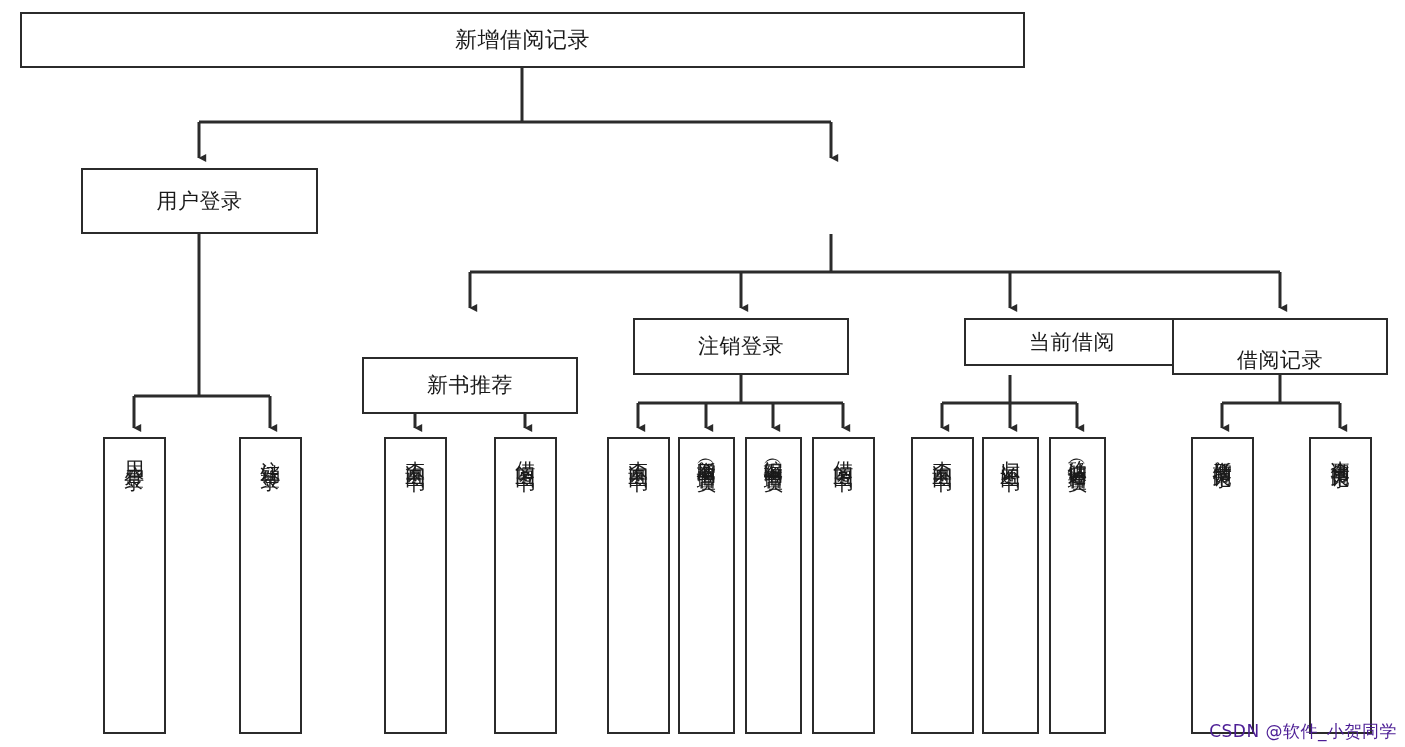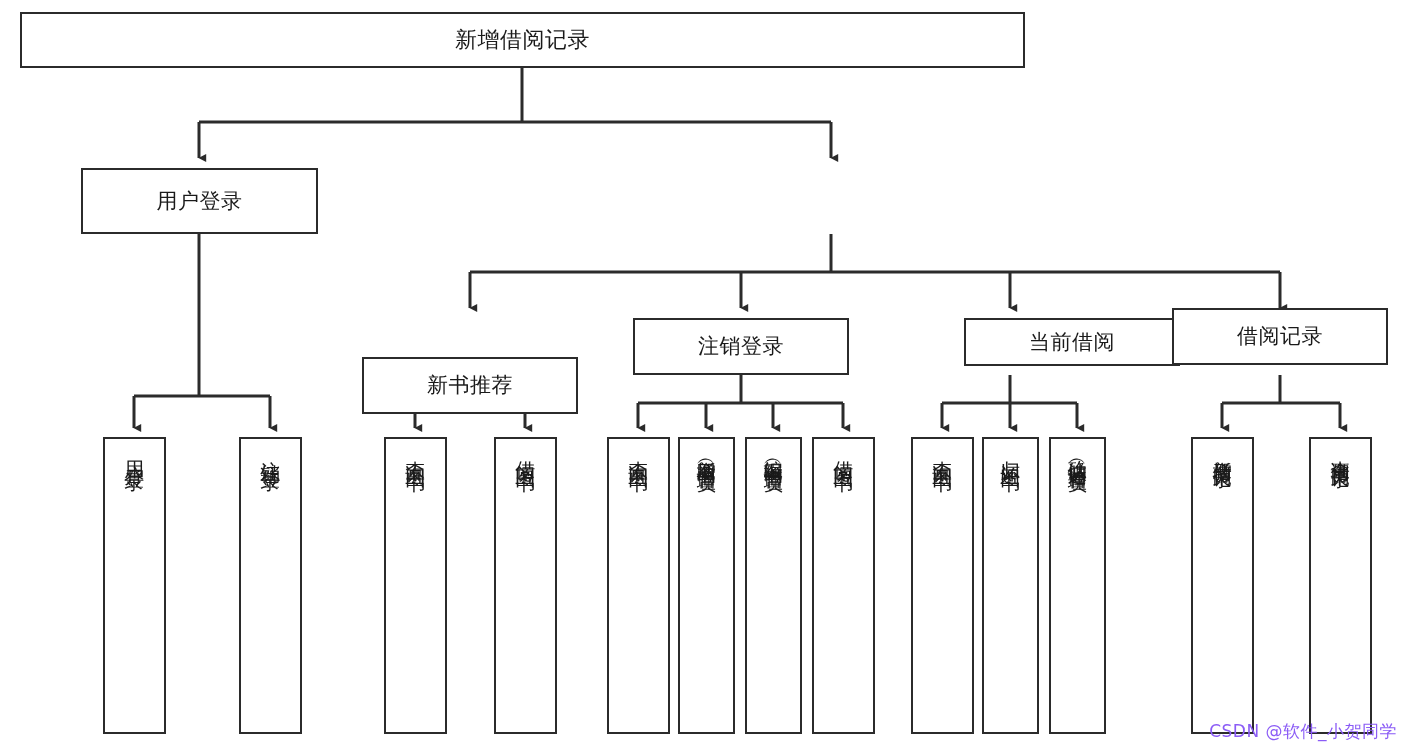--- a/index.html
+++ b/index.html
@@ -66,21 +66,21 @@
   }
   .node.vert.tall-text .node-label {
     font-size: 19px;
     letter-spacing: 2px;
   }
   #watermark {
     position: absolute;
     right: 8px;
     bottom: 4px;
     font-size: 17px;
-    color: #8b5cf6;
+    color: #4c1d95;
     white-space: nowrap;
     letter-spacing: 0.5px;
   }
 </style>
 </head>
 <body>
 
 <div id="diagram-root">
 
   <svg id="edge-layer" viewBox="0 0 1405 747" width="1405" height="747" xmlns="http://www.w3.org/2000/svg">
@@ -143,21 +143,21 @@
 
   <div class="node horiz" style="left:362px; top:318px; width:216px; height:57px;margin-top:39px;">
     <span class="node-label">新书推荐</span>
   </div>
   <div class="node horiz" style="left:633px; top:318px; width:216px; height:57px;">
     <span class="node-label">注销登录</span>
   </div>
   <div class="node horiz" style="left:920px; top:318px; width:216px; height:48px;margin-left:44px;">
     <span class="node-label">当前借阅</span>
   </div>
-  <div class="node horiz" style="left:1172px; top:308px; width:216px; height:57px;">
+  <div class="node horiz" style="left:1172px; top:318px; width:216px; height:57px;align-items:flex-end;">
     <span class="node-label">借阅记录</span>
   </div>
 
   <div class="node vert" style="left:103px; top:437px; width:63px; height:297px;">
     <span class="node-label">用户登录</span>
   </div>
   <div class="node vert" style="left:239px; top:437px; width:63px; height:297px;">
     <span class="node-label">注销登录</span>
   </div>
 

